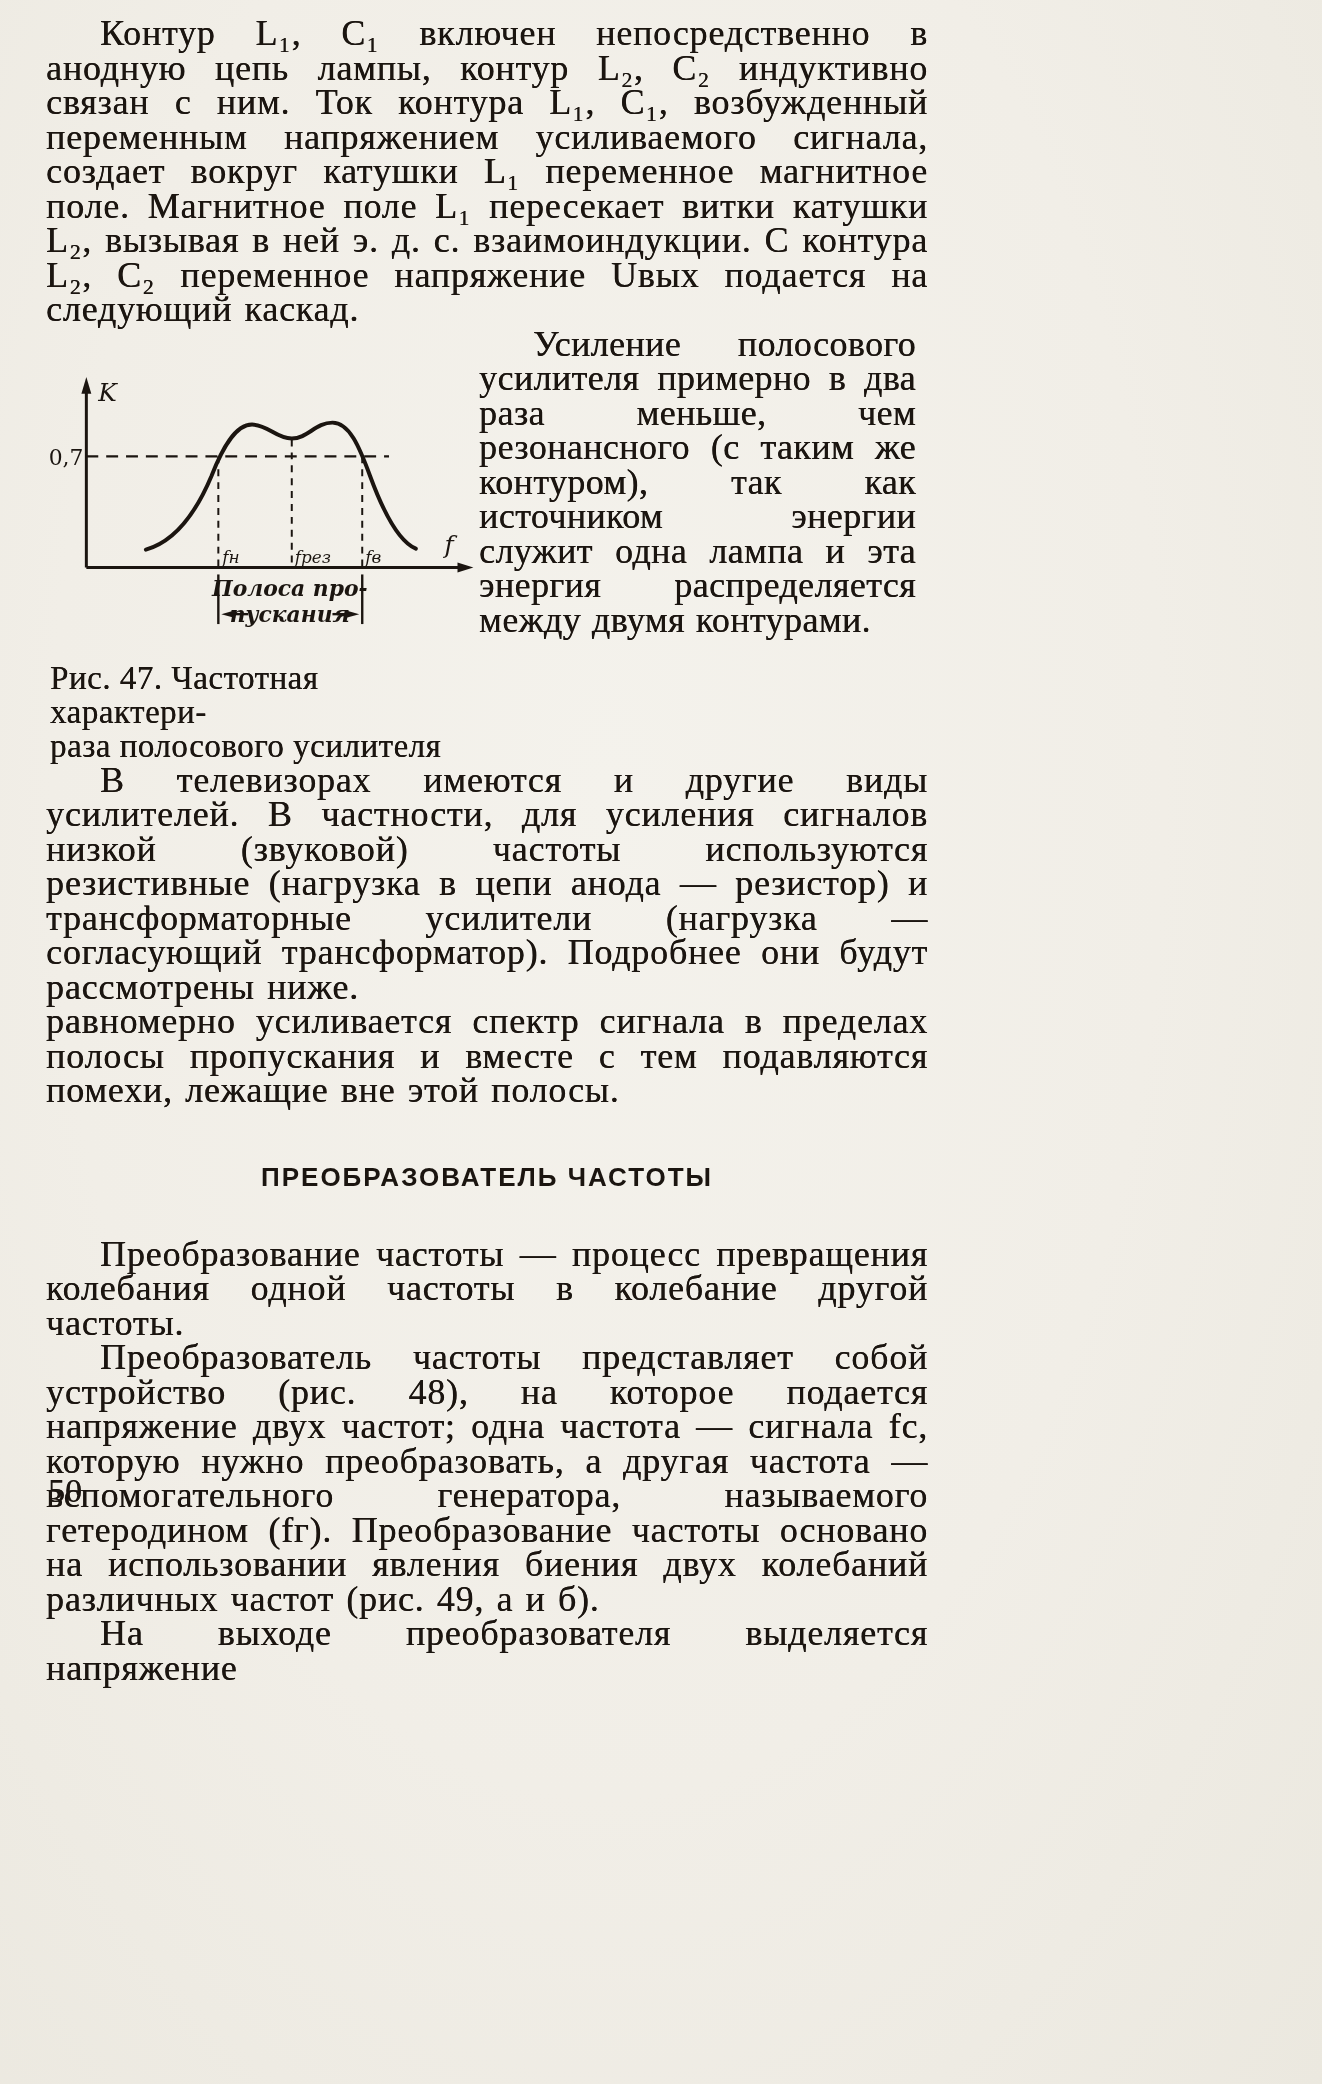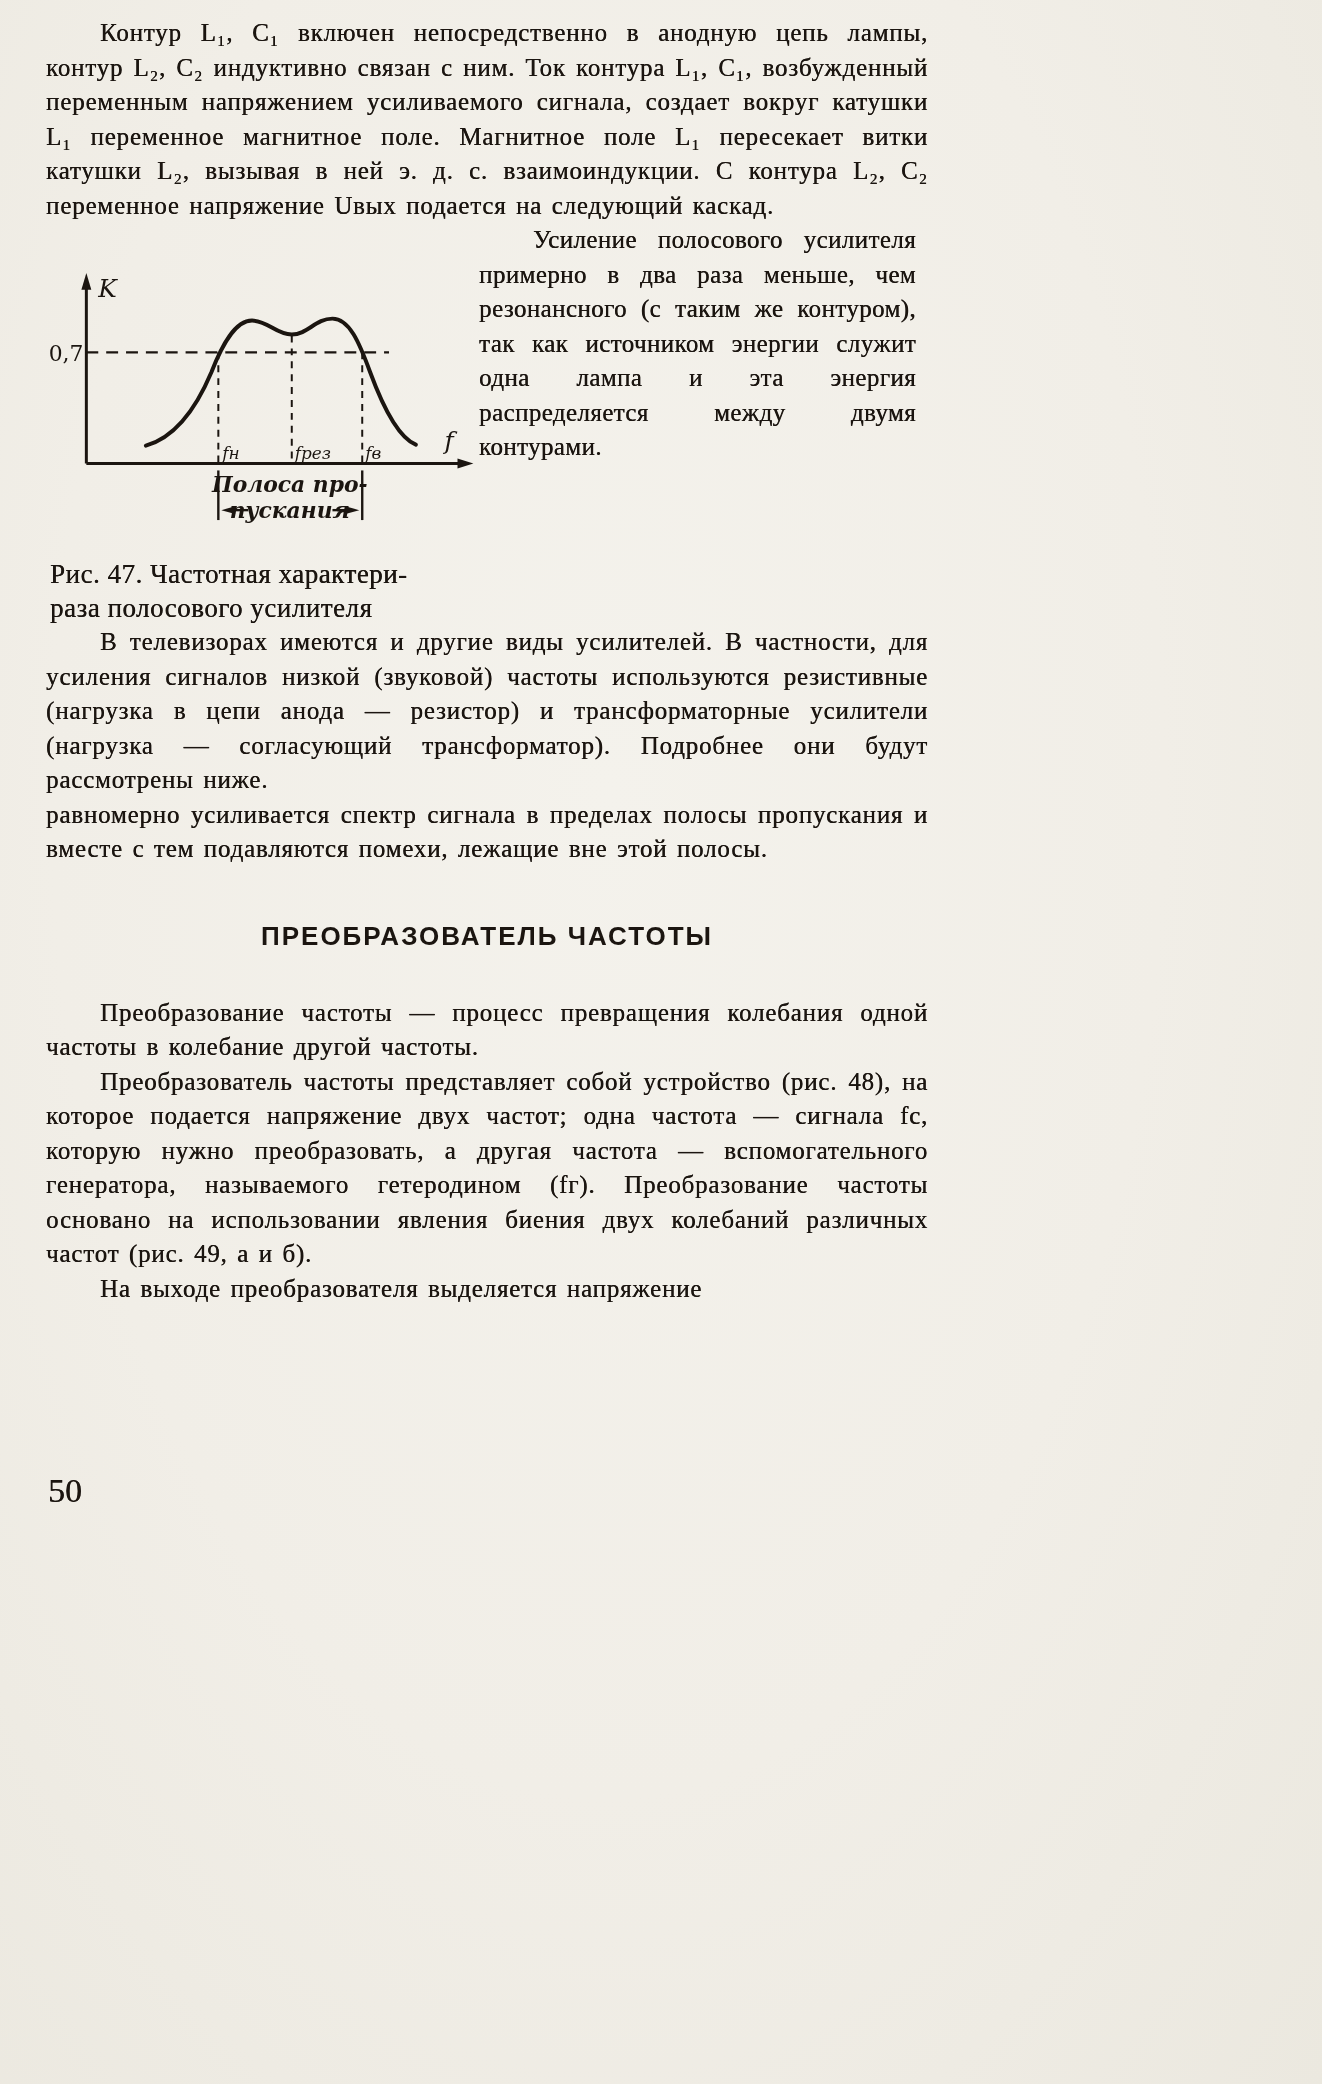--- a/index.html
+++ b/index.html
@@ -13,21 +13,21 @@
     color:#1b1510;
     overflow:hidden;
   }
 
   .content { position:absolute; left:46px; top:16px; width:882px; }
 
   p { margin:0; }
   figure { margin:0; }
 
   .para {
-    font-size:25px;
+    font-size:36px;
     line-height:34.5px;
     text-align:justify;
     letter-spacing:0.8px;
     word-spacing:2.5px;
     text-shadow:0.35px 0 0 currentColor;
   }
   .para.indent { text-indent:54px; }
 
   .mid { display:flex; align-items:flex-start; }
   .figure-col { flex:none; width:432px; margin-top:46px; }
@@ -43,21 +43,21 @@
   .chart polygon { fill:#1b1510; stroke:none; }
   .chart text { fill:#1b1510; }
   .lbl-axis  { font:italic 25px "DejaVu Serif",serif; }
   .lbl-level { font:22px "DejaVu Serif",serif; }
   .lbl-tick  { font:italic 17px "DejaVu Serif",serif; }
   .lbl-band  { font:italic bold 22px "DejaVu Serif",serif; }
 
   .caption {
     margin-top:28px;
     padding-left:4px;
-    font-size:27px;
+    font-size:33px;
     line-height:34px;
     letter-spacing:0.5px;
     text-shadow:0.3px 0 0 currentColor;
   }
 
   .heading {
     margin:54px 0 44px 0;
     text-align:center;
     font-family:"Liberation Sans",sans-serif;
     font-weight:bold;

